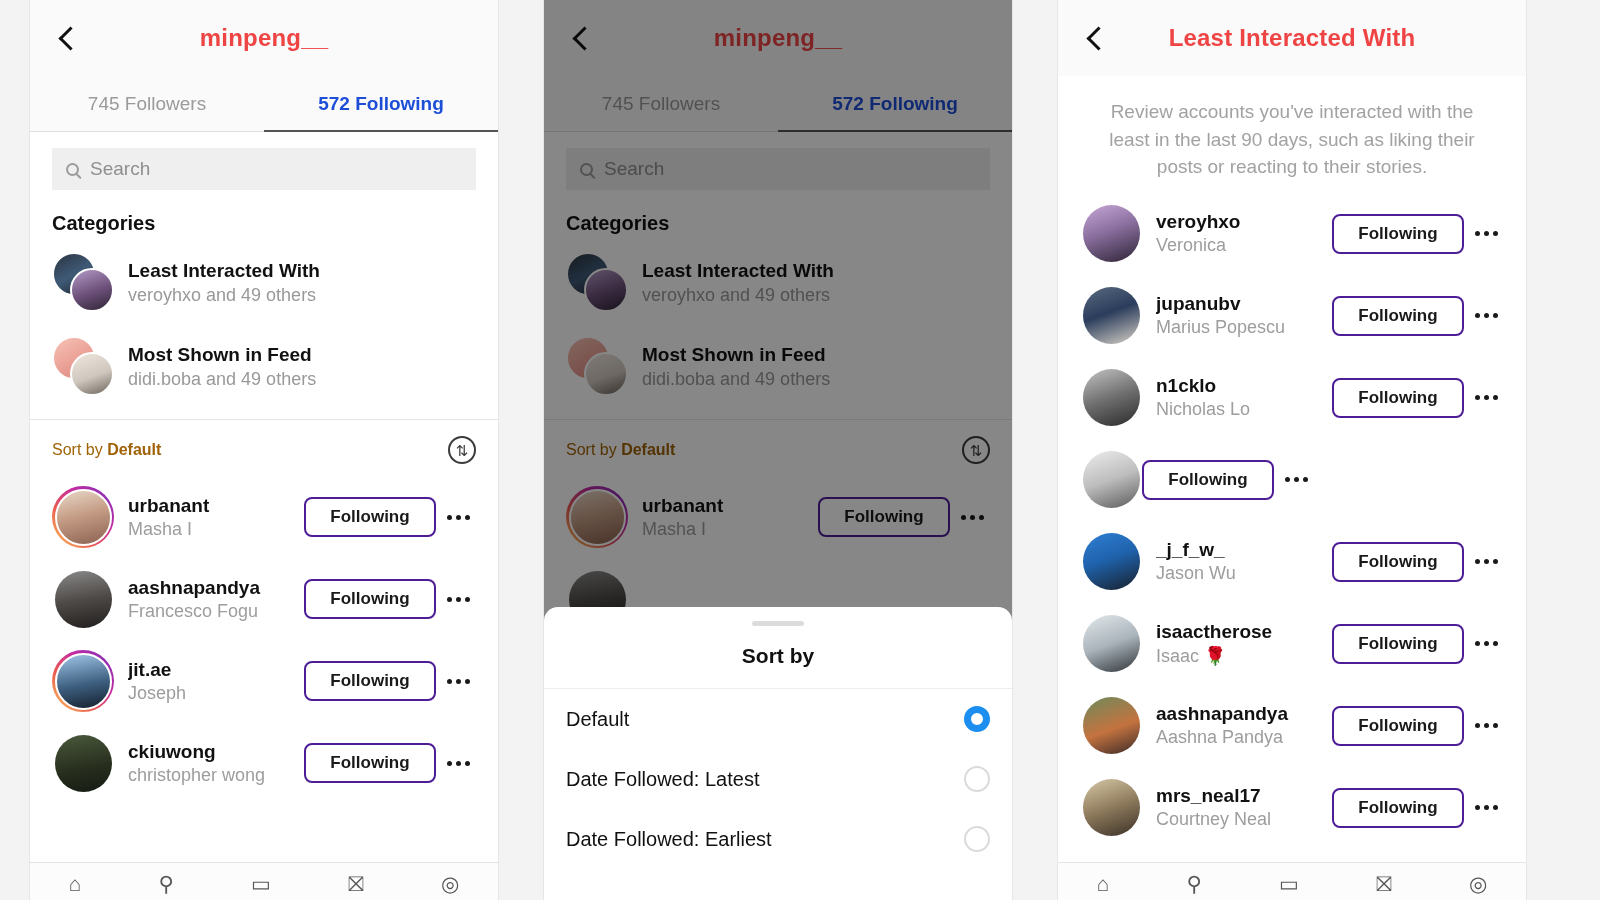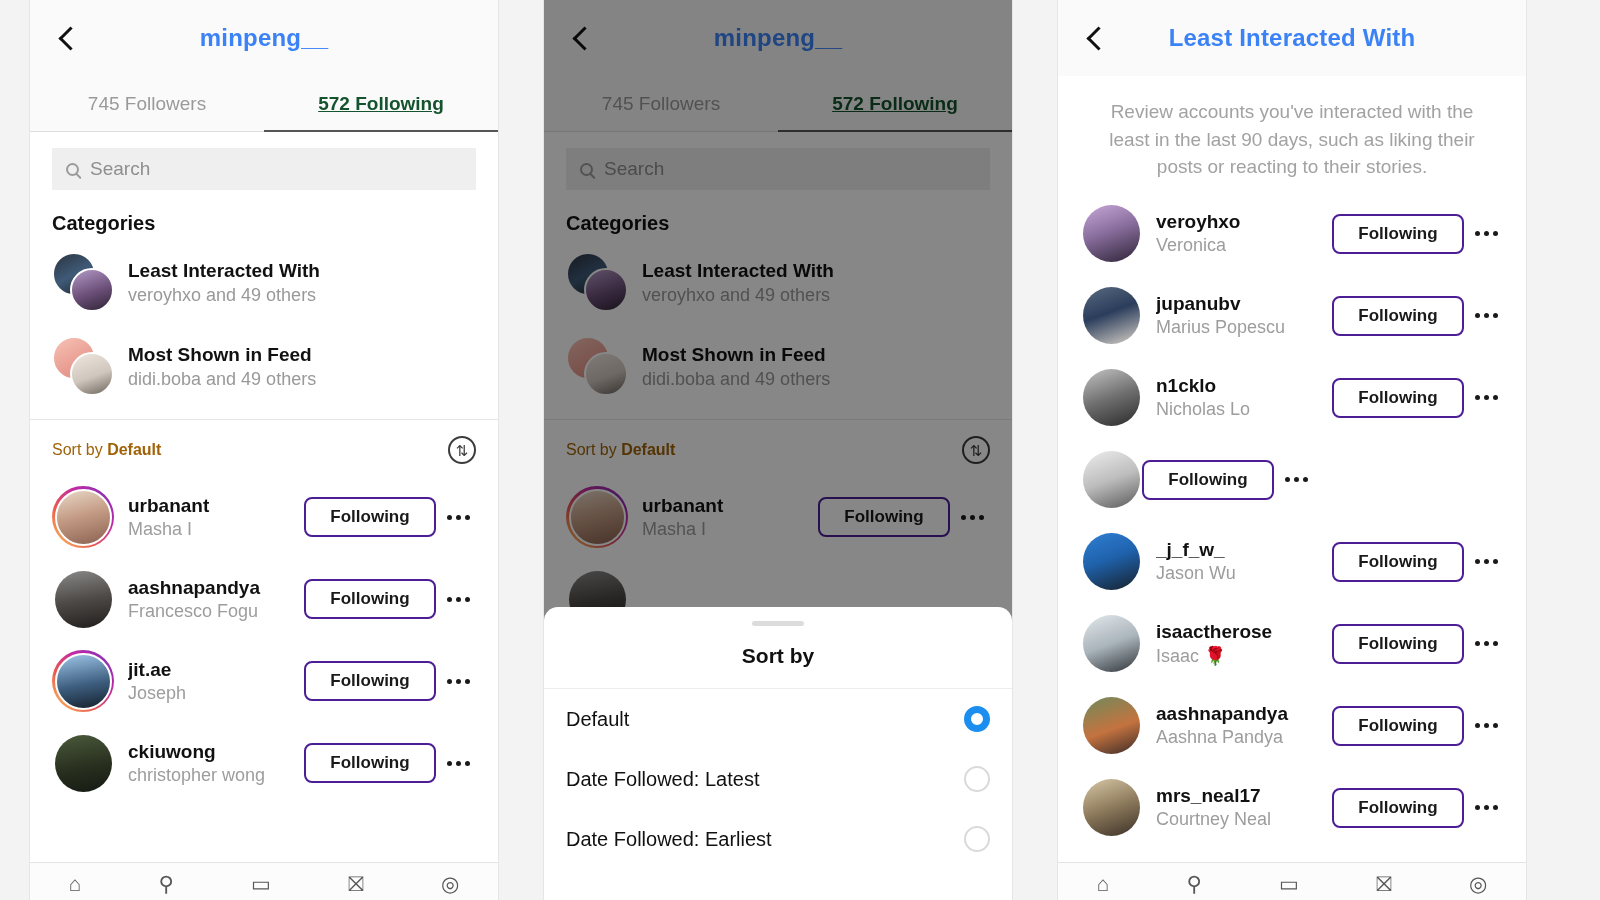--- a/index.html
+++ b/index.html
@@ -57,21 +57,21 @@
     border-bottom: 3.4px solid #111;
     transform: rotate(45deg);
     margin-left: 5px;
   }
   .nav-title {
     position: absolute;
     left: 0; right: 0;
     text-align: center;
     font-size: 24px;
     font-weight: bold;
-    color: #3b82f6;
+    color: #ef4444;
     letter-spacing: 0.2px;
     pointer-events: none;
   }
 
   
   .tabs {
     display: flex;
     height: 56px;
     background: #fafafa;
     border-bottom: 1px solid #dfdfdf;
@@ -79,23 +79,22 @@
   }
   .tab {
     flex: 1;
     display: flex; align-items: center; justify-content: center;
     font-size: 19px;
     color: #9a9a9a;
     cursor: pointer;
     position: relative;
   }
   .tab.active {
-    color: #14532d;
+    color: #1d4ed8;
     font-weight: bold;
-    text-decoration: underline;
   }
   .tab.active::after {
     content: "";
     position: absolute;
     left: 0; right: 0; bottom: -1px;
     height: 2.5px;
     background: #555;
   }
 
   

